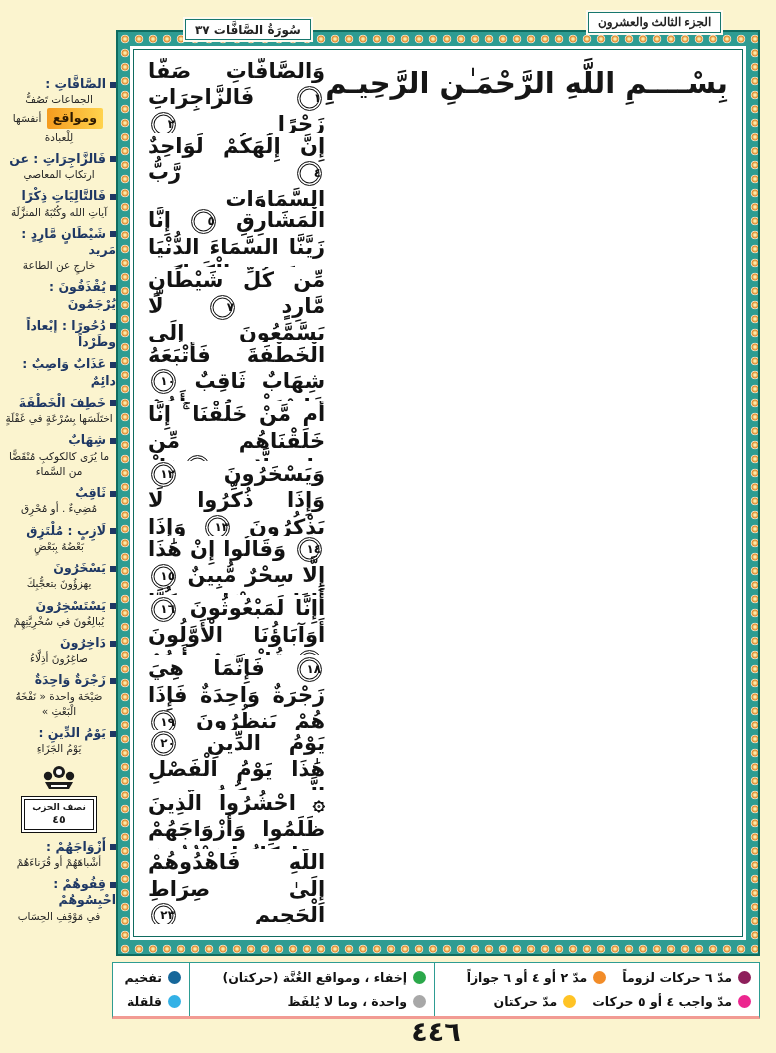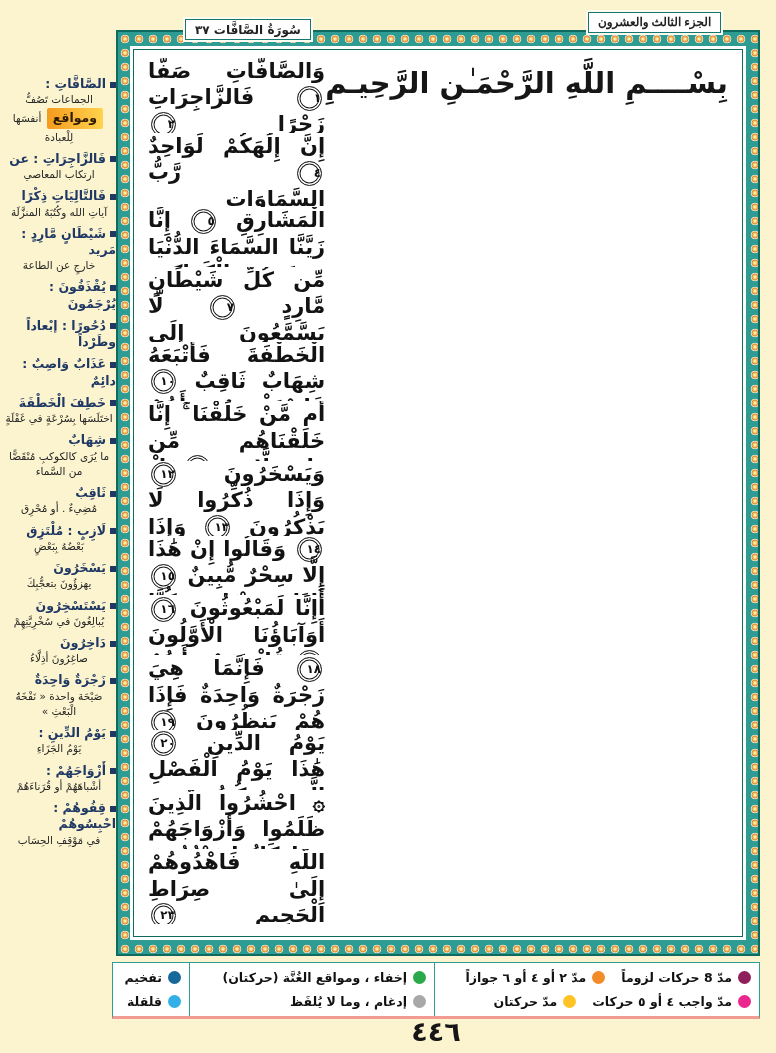--- a/index.html
+++ b/index.html
@@ -194,38 +194,55 @@
       </div>
       <div class="s-entry">
         <div class="s-termline"><span class="s-bullet"></span>زَجْرَةٌ وَاحِدَةٌ</div>
         <div class="s-def">صَيْحَة واحدة « نَفْخَةُ الْبَعْثِ »</div>
       </div>
       <div class="s-entry">
         <div class="s-termline"><span class="s-bullet"></span>يَوْمُ الدِّينِ :</div>
         <div class="s-def">يَوْمُ الجَزَاءِ</div>
       </div>
     </div>
+  <div class="hizb">
+    <svg width="40" height="26" viewBox="0 0 40 26">
+      <g fill="#1b1b1b">
+        <circle cx="20" cy="7" r="6"></circle>
+        <circle cx="9" cy="11" r="4.2"></circle>
+        <circle cx="31" cy="11" r="4.2"></circle>
+        <circle cx="20" cy="7" r="3" fill="#fff"></circle>
+        <path d="M6 17 h28 l-4 7 h-20 z"></path>
+        <path d="M12 20 h16 v2 h-16 z" fill="#fff"></path>
+      </g>
+    </svg>
+    <br>
+    <span class="hizb-box">
+      <span>نصف الحزب</span><br>
+      <span class="hizb-num">٤٥</span>
+    </span>
+  </div>
   <div>
       <div class="s-entry">
         <div class="s-termline"><span class="s-bullet"></span>أَزْوَاجَهُمْ :</div>
         <div class="s-def">أشْباهَهُمْ أو قُرَناءَهُمْ</div>
       </div>
       <div class="s-entry">
         <div class="s-termline"><span class="s-bullet"></span>قِفُوهُمْ : احْبِسُوهُمْ</div>
         <div class="s-def">في مَوْقِفِ الحِسَاب</div>
       </div>
     </div>
 </div>
 
 <div class="legend">
     <div class="l-col c0">
       <div class="l-row">
         <span class="l-item">
           <span class="dot" style="background: rgb(142, 31, 91);"></span>
-          <span>مدّ 8 حركات لزوماً</span>
+          <span>مدّ ٦ حركات لزوماً</span>
         </span>
         <span class="l-item">
           <span class="dot" style="background: rgb(242, 140, 40);"></span>
           <span>مدّ ٢ أو ٤ أو ٦ جوازاً</span>
         </span>
       </div>
       <div class="l-row">
         <span class="l-item">
           <span class="dot" style="background: rgb(236, 38, 143);"></span>
           <span>مدّ واجب ٤ أو ٥ حركات</span>
@@ -239,21 +256,21 @@
     <div class="l-col c1">
       <div class="l-row">
         <span class="l-item">
           <span class="dot" style="background: rgb(43, 168, 74);"></span>
           <span>إخفاء ، ومواقع الغُنَّة (حركتان)</span>
         </span>
       </div>
       <div class="l-row">
         <span class="l-item">
           <span class="dot" style="background: rgb(168, 168, 168);"></span>
-          <span>إدغام ، وما لا يُلفَظ</span>
+          <span>واحدة ، وما لا يُلفَظ</span>
         </span>
       </div>
     </div>
     <div class="l-col c2">
       <div class="l-row">
         <span class="l-item">
           <span class="dot" style="background: rgb(22, 103, 154);"></span>
           <span>تفخيم</span>
         </span>
       </div>

